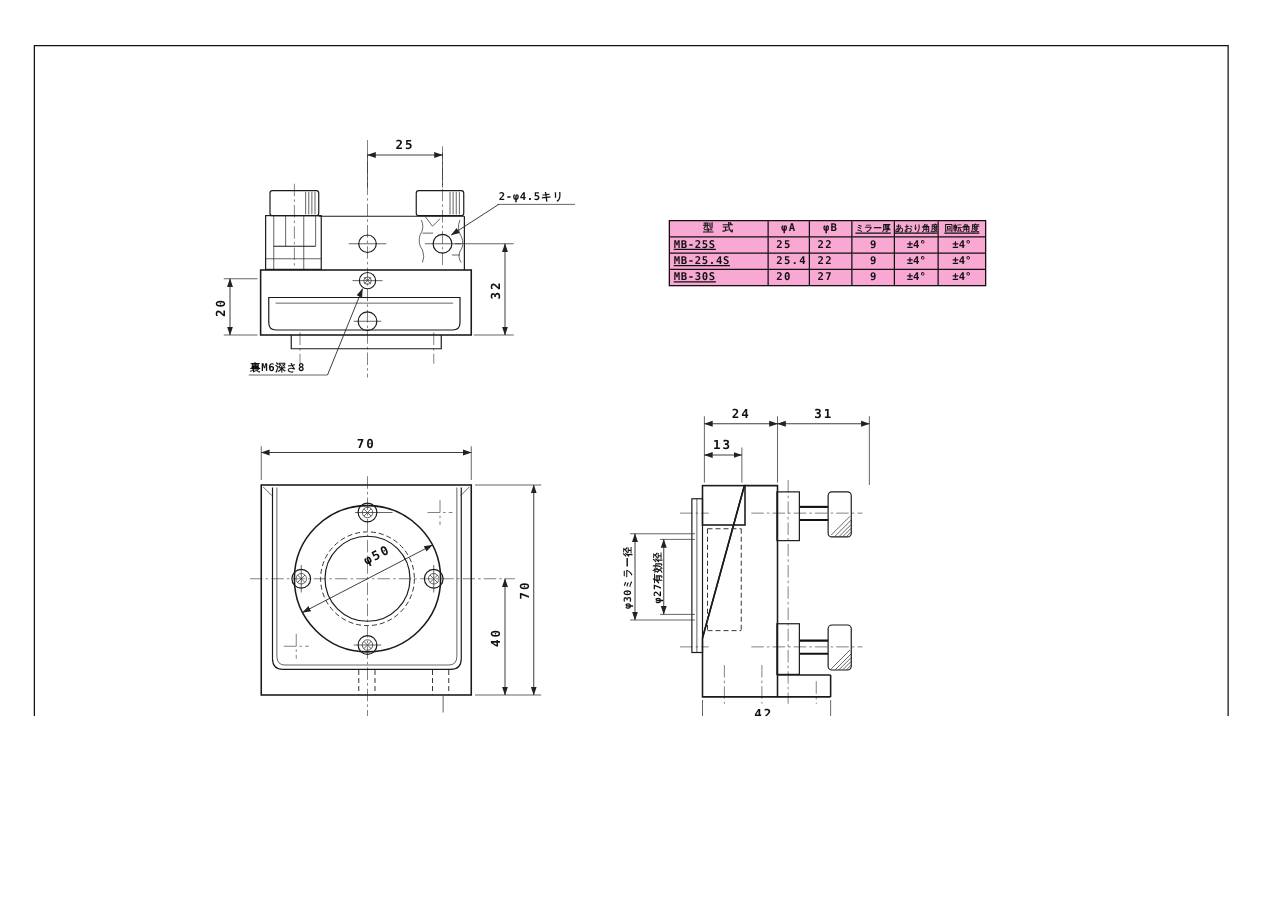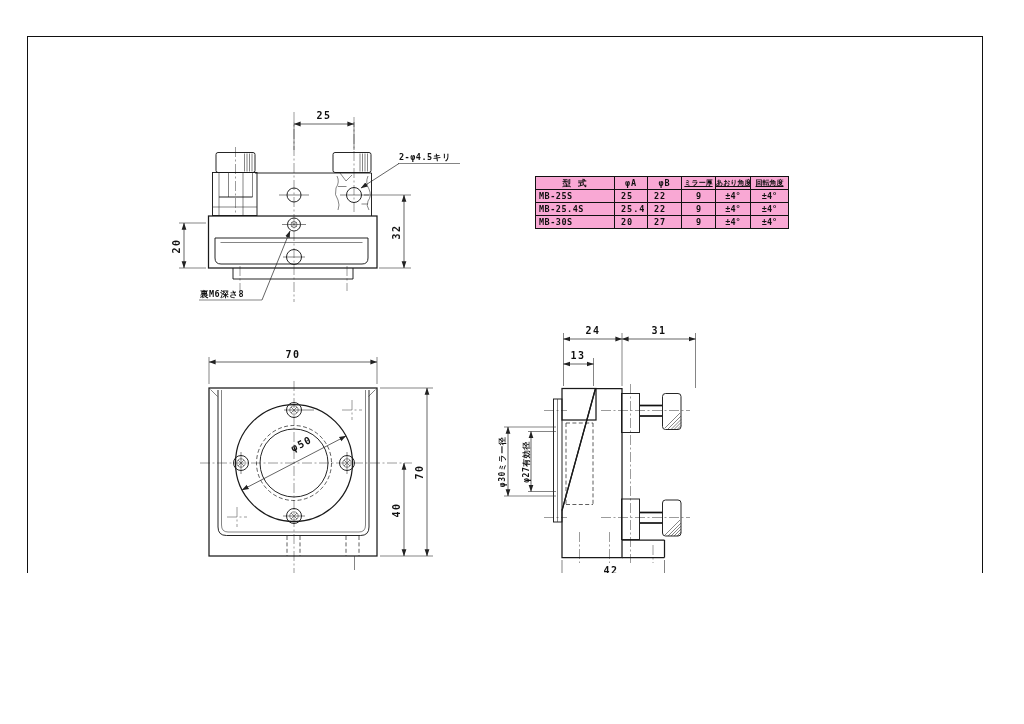--- a/index.html
+++ b/index.html
@@ -21,21 +21,21 @@
   
   #spec{position:absolute;left:535px;top:176px;width:252px;border:1.6px solid #111;
         display:grid;grid-template-columns:79px 33px 34px 34px 35px 37px;background:#f9a8d4;}
   .tc{border-right:1px solid #111;border-bottom:1px solid #111;height:12px;line-height:12px;
       font-size:8.5px;font-weight:700;color:#111;overflow:hidden;white-space:nowrap;
       font-family:"DejaVu Sans Mono","Liberation Sans",sans-serif;}
   .tc.last{border-right:none;}
   .tc.bot{border-bottom:none;}
   .hd{text-align:center;letter-spacing:1px;}
   .hd.small{font-size:7px;letter-spacing:0;text-decoration:underline;}
-  .cL{padding-left:3px;letter-spacing:0.5px;}
+  .cL{padding-left:3px;letter-spacing:0.5px;text-decoration:underline;}
   .cN{padding-left:6px;letter-spacing:1px;}
   .cC{text-align:center;letter-spacing:0;}
 </style>
 </head>
 <body>
 
 <div id="stage">
   <div id="frame"></div>
 
   <svg width="1024" height="724" viewBox="0 0 1024 724">

